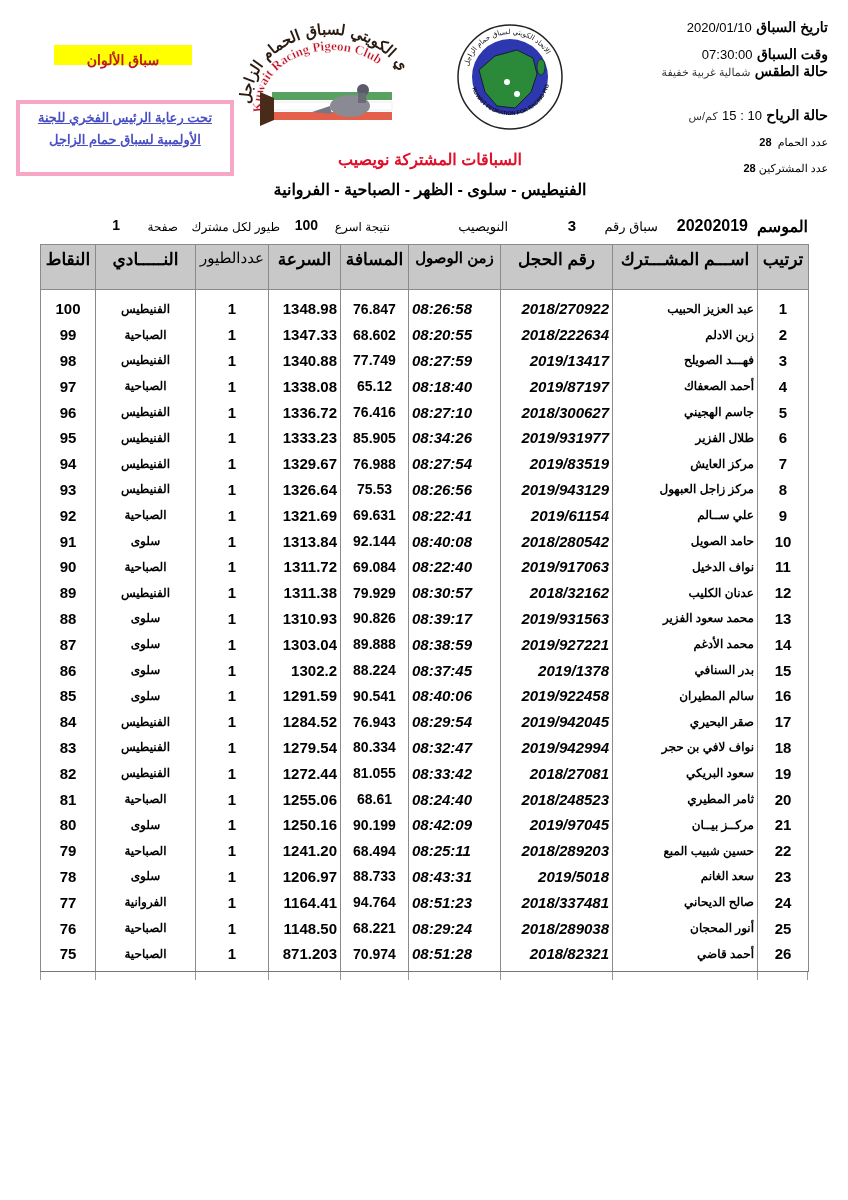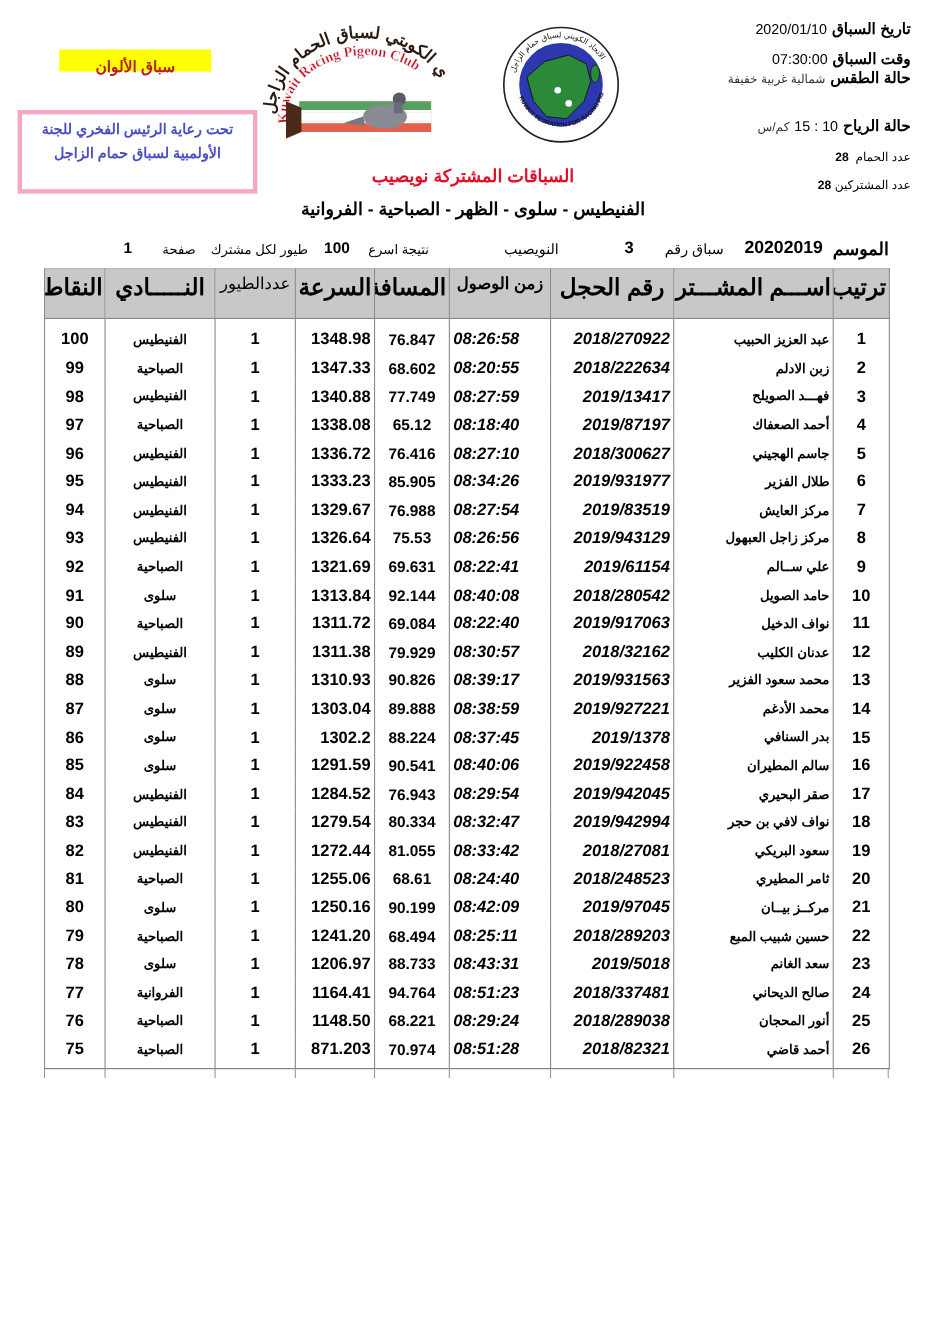--- a/index.html
+++ b/index.html
@@ -7,33 +7,33 @@
   .abs { position:absolute; }
   
   .info { right:20px; direction:rtl; text-align:right; white-space:nowrap; }
   .info b { font-weight:bold; }
   .info .lbl { font-weight:bold; font-size:14px; }
   .info .val { font-size:13px; }
   .info .small { font-size:11px; color:#333; }
   
   .colors-badge { left:54px; top:45px; width:138px; height:20px; background:#ffff00; color:#b91c1c; font-weight:bold; font-size:14px; text-align:center; line-height:30px; direction:rtl; }
   .patron-box { left:16px; top:100px; width:218px; height:76px; border:4px solid #f6a7c5; box-sizing:border-box; direction:rtl; text-align:center; font-weight:bold; font-size:13px; line-height:22px; padding-top:3px; }
-  .patron-box .l1, .patron-box .l2 { color:#4a4fc4; }
+  .patron-box .l1, .patron-box .l2 { color:#4a4fc4;text-decoration:underline; }
   .patron-box .l3 { color:#e0102a; }
   
   .club-logo { left:232px; top:14px; width:184px; height:118px; }
   .fed-logo { left:455px; top:22px; width:110px; height:110px; }
   .title-red { left:230px; top:150px; width:400px; text-align:center; color:#e0102a; font-weight:bold; font-size:16px; direction:rtl; }
   .title-clubs { left:230px; top:180px; width:400px; text-align:center; font-weight:bold; font-size:16px; direction:rtl; }
   
   .meta { top:217px; left:40px; width:768px; height:22px; direction:rtl; font-weight:bold; }
   .meta span { position:absolute; white-space:nowrap; }
   
   table.results { position:absolute; left:40px; top:244px; width:768px; border-collapse:collapse; direction:rtl; table-layout:fixed; }
-  table.results th { background:#c8c8c8; font-weight:bold; font-size:21px; height:40px; border:1px solid #8a8a8a; padding:0 2px; vertical-align:top; padding-top:4px; white-space:nowrap; overflow:hidden; }
+  table.results th { background:#c8c8c8; font-weight:bold; font-size:17px; height:40px; border:1px solid #8a8a8a; padding:0 2px; vertical-align:top; padding-top:4px; white-space:nowrap; overflow:hidden; }
   table.results td { height:25.8px; font-size:14px; font-weight:bold; text-align:center; border-left:1px solid #8a8a8a; border-right:1px solid #8a8a8a; white-space:nowrap; padding:0 3px; }
   table.results tr.first td { padding-top:6px; }
   table.results tbody tr:last-child td { border-bottom:1.5px solid #777; padding-bottom:4px; }
   td.name { text-align:right !important; font-size:12px !important; }
   td.club { font-size:12px !important;margin-top:32px; }
   td.num { font-size:15px !important; }
   td.speed { text-align:right !important; font-size:15px !important; }
   td.dist { font-size:14px !important; }
   td.ring, td.time { text-align:left !important; font-size:15px !important;font-style:italic; }
   td.ring { text-align:right !important; }

